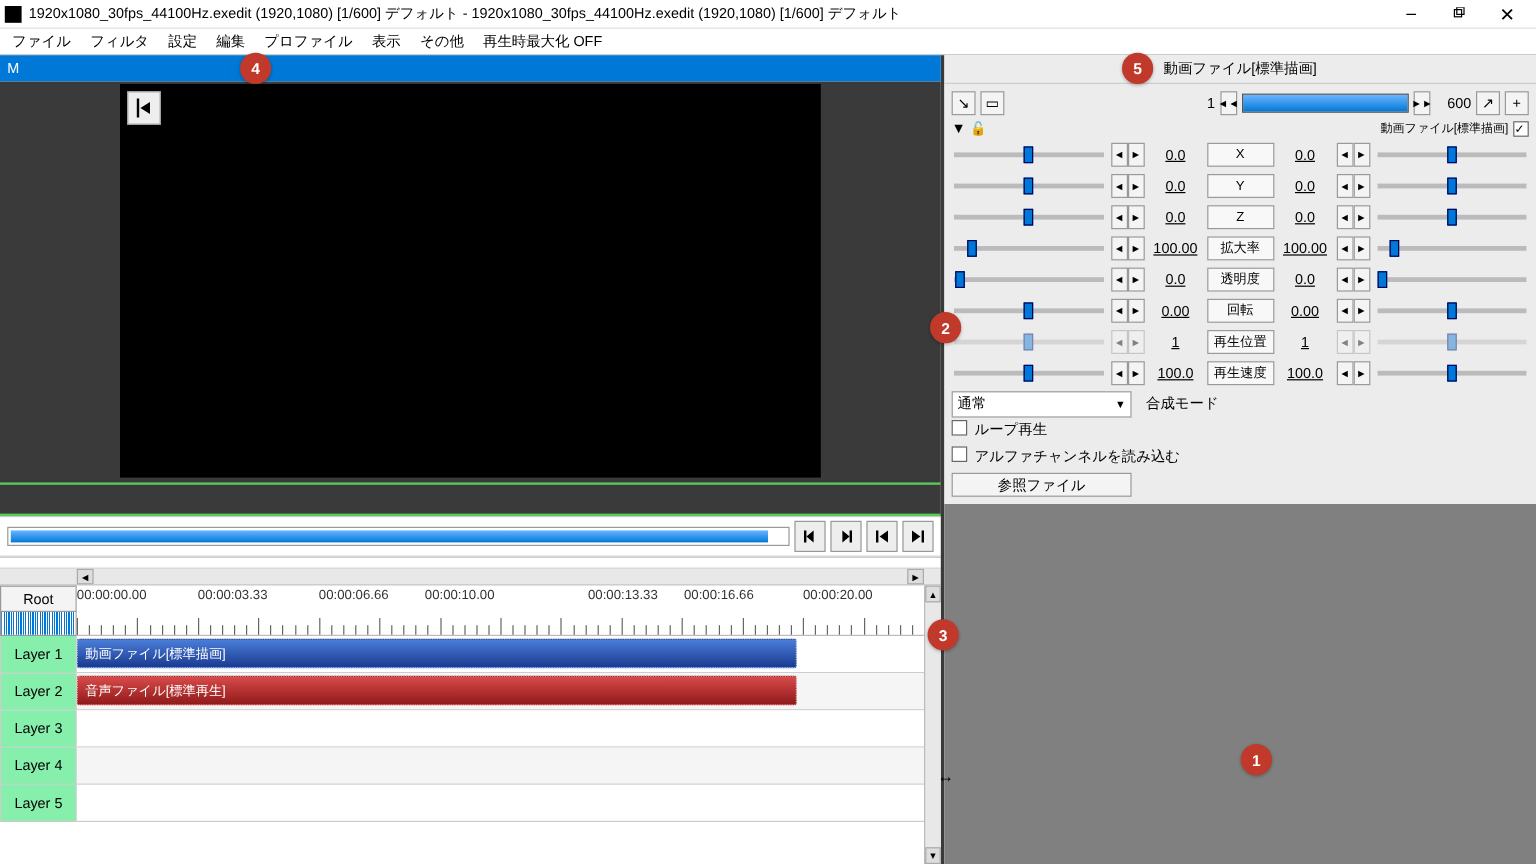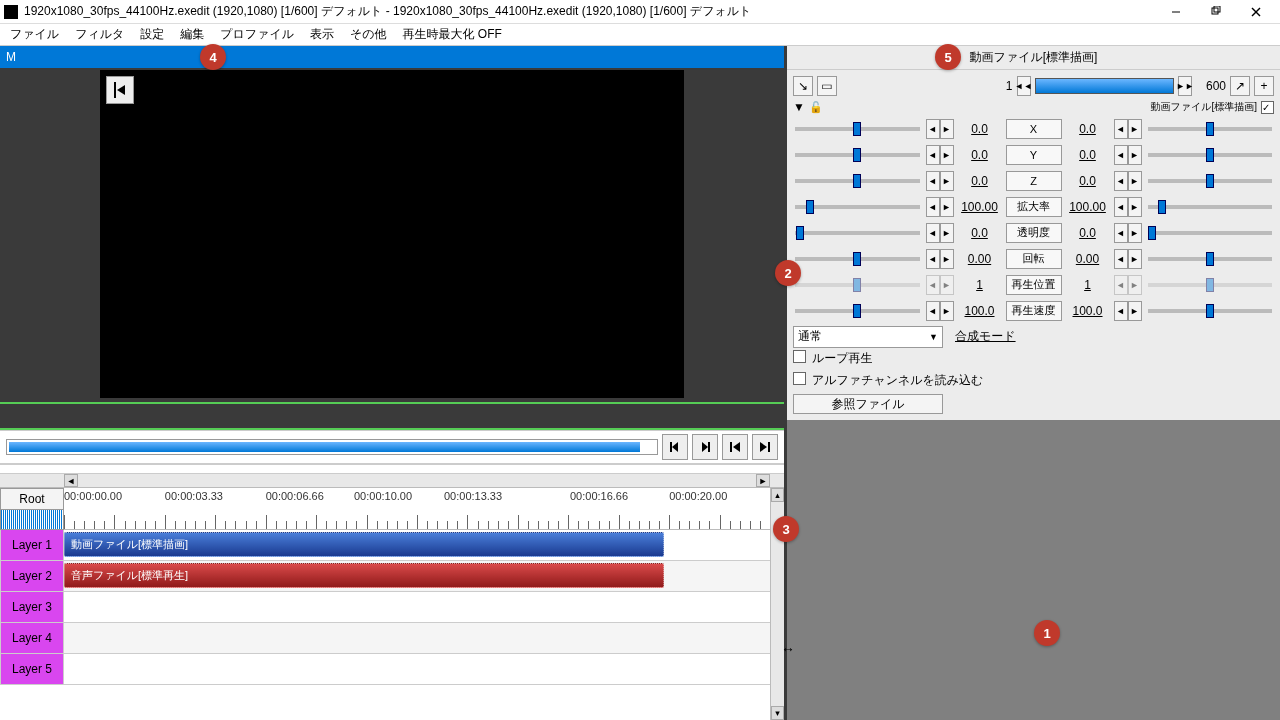--- a/index.html
+++ b/index.html
@@ -32,21 +32,21 @@
 .trans-btn { width:26px; height:26px; border:1px solid #999; background:#eee; display:flex; align-items:center; justify-content:center; cursor:pointer;}
 
 
 .tl-header { height:22px; display:flex; align-items:center; justify-content:center; background:#fff; border-bottom:1px solid #ccc; }
 .tl-scroll-h { height:14px; display:flex; background:#e8e8e8; border-bottom:1px solid #bbb;}
 .tl-scroll-h .sbtn{ width:14px; background:#ddd; border:1px solid #aaa; font-size:9px; display:flex;align-items:center;justify-content:center;cursor:pointer;}
 .tl-main { display:flex; height: 232px; position:relative;}
 .tl-left { width:64px; display:flex; flex-direction:column; }
 .tl-root { height:22px; border:1px solid #999; background:#f4f4f4; display:flex; align-items:center; justify-content:center; cursor:pointer;}
 .tl-waveform { height:20px; border:1px solid #999; border-top:none; background: repeating-linear-gradient(90deg,#0078D7 0 1px,#fff 1px 2px); }
-.tl-layer { height:31px; border:1px solid #ccc; border-top:none; background:#d946ef; display:flex; align-items:center; justify-content:center; cursor:pointer;}
+.tl-layer { height:31px; border:1px solid #ccc; border-top:none; background:#86efac; display:flex; align-items:center; justify-content:center; cursor:pointer;}
 .tl-right { flex:1; position:relative; }
 .ruler { height:42px; border-bottom:1px solid #bbb; position:relative; background:#fff;}
 .ruler .time-lbl { position:absolute; top:2px; font-size:11px; color:#333;}
 .ruler .tick { position:absolute; bottom:0; width:1px; height:8px; background:#666;}
 .ruler .tick.major{ height:14px;}
 .layer-row { height:31px; border-bottom:1px solid #ccc; position:relative; background:#fff;}
 .layer-row.alt{ background:#f5f5f5;}
 .clip { position:absolute; top:2px; height:25px; left:0; border-radius:2px; padding:2px 6px; color:#fff; font-size:11px; display:flex; align-items:center; border:1px dotted rgba(255,255,255,.6);}
 .clip.video{ width:600px; background:linear-gradient(#4a7ed9,#1a3a90);}
 .clip.audio{ width:600px; background:linear-gradient(#d94a4a,#901a1a);}
@@ -184,21 +184,21 @@
         <div class="tl-layer">Layer 3</div>
         <div class="tl-layer">Layer 4</div>
         <div class="tl-layer">Layer 5</div>
       </div>
       <div class="tl-right">
         <div class="ruler" id="ruler">
             <div class="time-lbl" style="left: 0px;">00:00:00.00</div>
             <div class="time-lbl" style="left: 100.857px;">00:00:03.33</div>
             <div class="time-lbl" style="left: 201.714px;">00:00:06.66</div>
             <div class="time-lbl" style="left: 290px;">00:00:10.00</div>
-            <div class="time-lbl" style="left: 380px;">00:00:13.33</div>
+            <div class="time-lbl" style="left: 426px;">00:00:13.33</div>
             <div class="time-lbl" style="left: 506px;">00:00:16.66</div>
             <div class="time-lbl" style="left: 605.143px;">00:00:20.00</div>
             <div class="tick major" style="left: 0px;"></div>
             <div class="tick" style="left: 10.0857px;"></div>
             <div class="tick" style="left: 20.1714px;"></div>
             <div class="tick" style="left: 30.2571px;"></div>
             <div class="tick" style="left: 40.3429px;"></div>
             <div class="tick major" style="left: 50.4286px;"></div>
             <div class="tick" style="left: 60.5143px;"></div>
             <div class="tick" style="left: 70.6px;"></div>
@@ -464,21 +464,21 @@
             <div class="slider" style="">
               <div class="thumb" style="left:50%"></div>
             </div>
           </div>
         </div>
 
       <div class="rp-row">
         <div class="combo">
             <span>通常</span>
           </div>
-        <span style="margin-left:8px;text-decoration:underline;">合成モード</span>
+        <span style="margin-left:8px;">合成モード</span>
       </div>
       <div class="chk-row">
         <div class="chk"></div>
         <span>ループ再生</span>
       </div>
       <div class="chk-row">
         <div class="chk"></div>
         <span>アルファチャンネルを読み込む</span>
       </div>
       <div class="chk-row">

